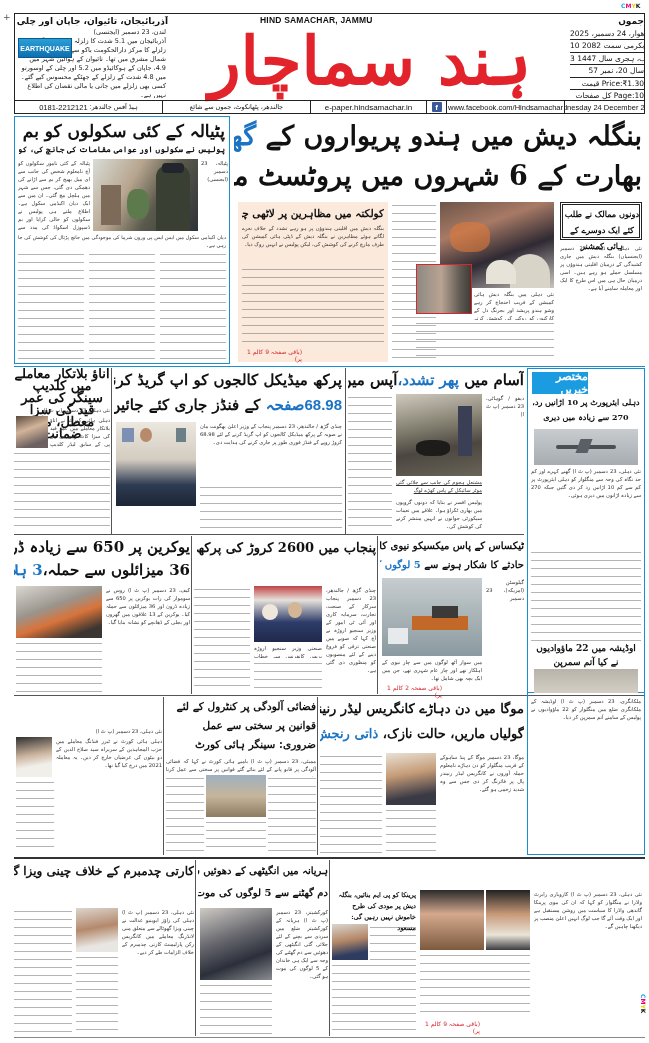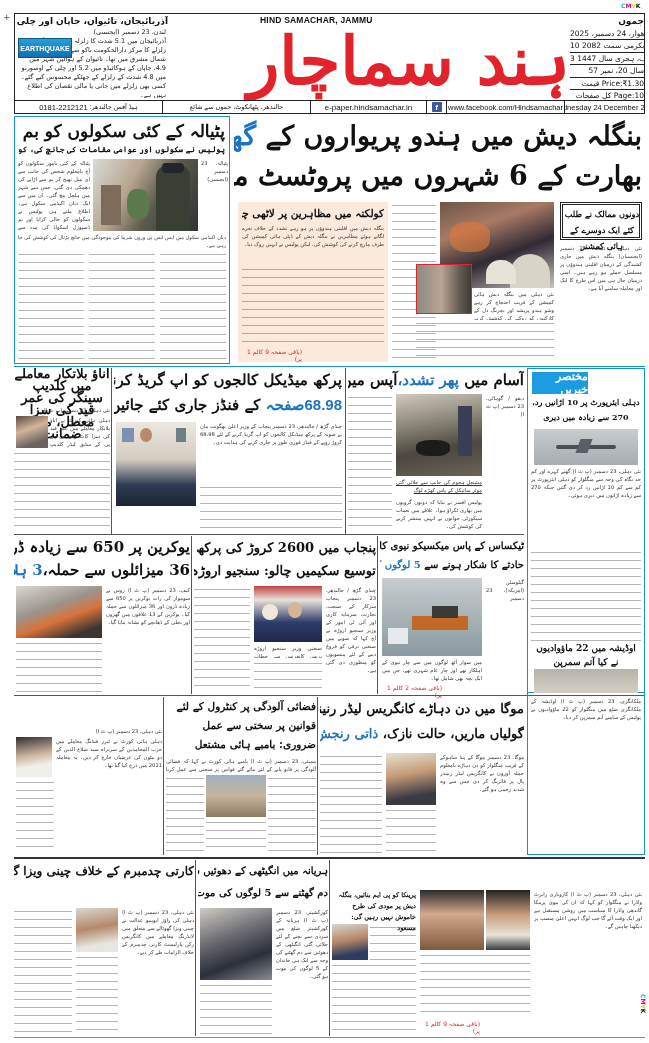--- a/index.html
+++ b/index.html
@@ -10,21 +10,21 @@
 .frame{border:1px solid #1a8fd0}
 .cmyk{font-size:6px;font-weight:bold;letter-spacing:0}
 .cmyk .c{color:#17a9e1}.cmyk .m{color:#e5007e}.cmyk .y{color:#e8d500}.cmyk .k{color:#111}
 
 #masthead{left:14px;top:13px;width:631px;height:88px;border:1px solid #222;border-bottom:none}
 #quake-box{left:16px;top:16px;width:152px;height:84px;font-size:6.5px;line-height:9px}
 #quake-title{font-size:9px;font-weight:bold;line-height:11px;white-space:nowrap;overflow:hidden}
 #quake-img{left:2px;top:22px;width:54px;height:20px;background:linear-gradient(180deg,#2a9fd6,#0f6fb0);color:#fff;font:bold 7px "Liberation Sans",sans-serif;display:flex;align-items:center;justify-content:center;border:1px solid #0b5a8e}
 #quake-text{left:2px;top:12px;width:148px;height:70px;overflow:hidden;color:#222}
 #paper-eng{left:260px;top:15px;font:bold 8.5px "Liberation Sans",sans-serif;letter-spacing:.2px}
-#logo{left:170px;top:18px;width:400px;height:86px;color:#e3232b;font-family:"DejaVu Serif",serif;font-size:66px;line-height:86px;text-align:right;font-weight:bold;letter-spacing:-2px;direction:rtl}
+#logo{left:170px;top:18px;width:400px;height:86px;color:#e3232b;font-family:"DejaVu Serif",serif;font-size:66px;line-height:86px;text-align:center;font-weight:bold;letter-spacing:-2px;direction:rtl}
 #dateline{left:570px;top:16px;width:74px;height:84px;font-size:7.5px;line-height:11.5px;text-align:right}
 #dateline div{border-bottom:1px solid #222;white-space:nowrap;overflow:hidden}
 #dateline div.nb{border-bottom:none}
 #infobar{left:14px;top:100px;width:631px;height:14px;border:1px solid #222;display:flex;align-items:center;font-size:7.5px;font-family:"Liberation Sans",sans-serif}
 #infobar .cell{height:100%;display:flex;align-items:center;justify-content:center;border-right:1px solid #222;padding:0 4px;white-space:nowrap;overflow:hidden}
 #infobar .cell:last-child{border-right:none}
 .fb{width:10px;height:10px;background:#3b5998;color:#fff;font:bold 8px "Liberation Sans",sans-serif;display:inline-flex;align-items:center;justify-content:center;border-radius:1px}
 
 .hl{font-family:"DejaVu Serif",serif;font-weight:bold;direction:rtl;text-align:right;white-space:nowrap;overflow:hidden;color:#111}
 .blue{color:#1b73c4}
@@ -194,21 +194,20 @@
   <div class="abs photo" style="left:2px;top:50px;width:86px;height:52px;background:linear-gradient(160deg,#dad8d2 0%,#9a948c 40%,#d9733a 60%,#3b3631 85%)"></div>
   <div class="abs body" style="left:92px;top:50px;width:84px;height:106px">
     <span>کیف، 23 دسمبر (پ ٹ ا)</span> <span>روس نے سوموار کی رات یوکرین پر 650 سے زیادہ ڈرون اور 36 میزائلوں سے حملہ کیا۔ یوکرین کے 13 علاقوں میں گھروں اور بجلی کے ڈھانچے کو نشانہ بنایا گیا۔</span>
   </div>
   <div class="abs body lines" style="left:2px;top:104px;width:86px;height:52px"></div>
 </div>
 <div class="abs rule-v" style="left:191px;top:536px;height:158px"></div>
 
 <div class="abs" style="left:194px;top:536px;width:182px;height:158px">
   <div class="hl" style="position:absolute;left:0;top:0;width:182px;font-size:13px;line-height:23px">پنجاب میں 2600 کروڑ کی پرکھ صنعتی</div>
-  <div class="hl" style="position:absolute;left:0;top:23px;width:182px;font-size:13px;line-height:23px">توسیع سکیمیں چالو: سنجیو اروڑہ</div>
   <div class="abs body lines" style="left:0;top:50px;width:56px;height:104px"></div>
   <div class="abs photo" style="left:60px;top:50px;width:68px;height:56px;background:linear-gradient(180deg,#c14444 0%,#e6e1db 25%,#2d3c69 65%,#20284a 100%)">
     <div style="position:absolute;left:8px;top:18px;width:16px;height:16px;background:#efe6dc;border-radius:50%"></div>
     <div style="position:absolute;left:34px;top:16px;width:14px;height:16px;background:#d4b596;border-radius:50%"></div>
   </div>
   <div class="abs body" style="left:60px;top:108px;width:68px;height:14px">صنعتی وزیر سنجیو اروڑہ پریس کانفرنس سے خطاب کرتے ہوئے</div>
   <div class="abs body" style="left:132px;top:50px;width:50px;height:104px">
     <span>چنڈی گڑھ / جالندھر، 23 دسمبر</span> <span>پنجاب سرکار کے صنعت، تجارت، سرمایہ کاری اور آئی ٹی امور کے وزیر سنجیو اروڑہ نے آج کہا کہ صوبے میں صنعتی ترقی کو فروغ دینے کے لئے منصوبوں کو منظوری دی گئی ہے۔</span>
   </div>
   <div class="abs body lines" style="left:60px;top:124px;width:68px;height:30px"></div>
@@ -234,21 +233,21 @@
 
 <div class="abs" style="left:14px;top:697px;width:148px;height:158px">
   <div class="abs body" style="left:0;top:30px;width:148px;height:8px">نئی دہلی، 23 دسمبر (پ ٹ ا)</div>
   <div class="abs photo" style="left:2px;top:40px;width:36px;height:40px;background:linear-gradient(170deg,#2f2f2f,#cbb49e 45%,#f1efe9 70%)"></div>
   <div class="abs body" style="left:42px;top:40px;width:106px;height:116px">دہلی ہائی کورٹ نے ٹیرر فنڈنگ معاملے میں حزب المجاہدین کے سربراہ سید صلاح الدین کے دو بیٹوں کی عرضیاں خارج کر دیں۔ یہ معاملہ 2021 میں درج کیا گیا تھا۔</div>
   <div class="abs body lines" style="left:2px;top:82px;width:38px;height:74px"></div>
 </div>
 <div class="abs rule-v" style="left:163px;top:697px;height:158px"></div>
 
 <div class="abs" style="left:166px;top:697px;width:150px;height:158px">
-  <div class="hl" style="position:absolute;left:0;top:0;width:150px;font-size:10.5px;line-height:19px;white-space:normal">فضائی آلودگی پر کنٹرول کے لئے قوانین پر سختی سے عمل ضروری: بامبے ہائی مشتعل</div>
+  <div class="hl" style="position:absolute;left:0;top:0;width:150px;font-size:10.5px;line-height:19px;white-space:normal">فضائی آلودگی پر کنٹرول کے لئے قوانین پر سختی سے عمل ضروری: سینگر ہائی کورٹ</div>
   <div class="abs body" style="left:0;top:60px;width:150px;height:20px">
     <span>ممبئی، 23 دسمبر (پ ٹ ا)</span> <span>بامبے ہائی کورٹ نے کہا کہ فضائی آلودگی پر قابو پانے کے لئے بنائے گئے قوانین پر سختی سے عمل کرنا ضروری ہے۔</span>
   </div>
   <div class="abs photo" style="left:40px;top:78px;width:60px;height:42px;background:linear-gradient(180deg,#9fb0c0 0%,#c5b59b 50%,#8d7b62 100%)"></div>
   <div class="abs body lines" style="left:0;top:78px;width:38px;height:78px"></div>
   <div class="abs body lines" style="left:102px;top:78px;width:48px;height:78px"></div>
   <div class="abs body lines" style="left:40px;top:122px;width:60px;height:34px"></div>
 </div>
 <div class="abs rule-v" style="left:317px;top:697px;height:158px"></div>
 

